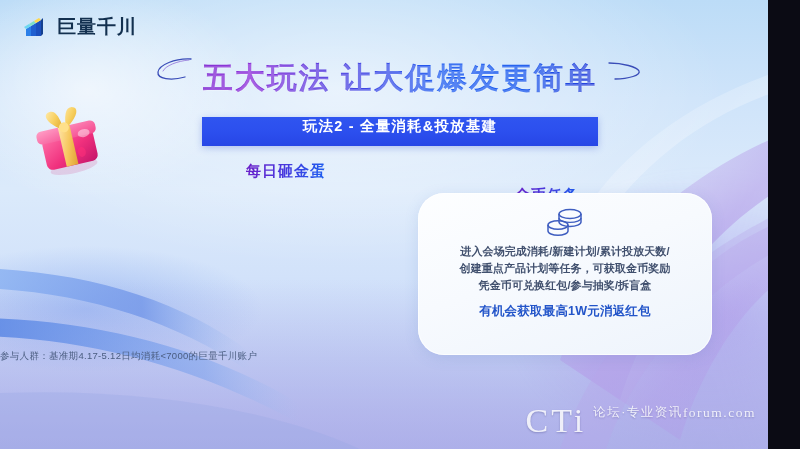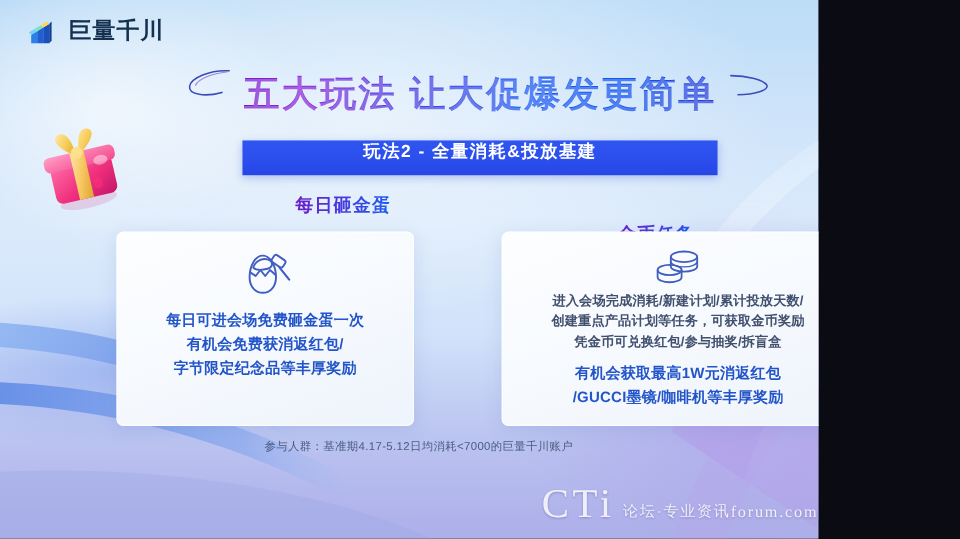--- a/index.html
+++ b/index.html
@@ -2,21 +2,21 @@
 <html><head>
 <meta charset="utf-8">
 <style>
   html, body {
     margin: 0;
     padding: 0;
     background: #0b0b14;
   }
   #stage {
     position: relative;
-    width: 682px;
+    width: 768px;
     height: 449px;
     overflow: hidden;
     font-family: "Liberation Sans", "DejaVu Sans", sans-serif;
     background: linear-gradient(180deg, #bcdcf7 0%, #cfe4fa 22%, #dbeafb 42%, #d2e2fa 62%, #c6d8f7 80%, #bcd0f5 100%);
   }
 
   
   .bg-layer { position: absolute; inset: 0; pointer-events: none; }
 
   .sky-glow {
@@ -121,21 +121,21 @@
     background: linear-gradient(100deg, #6d1fc8 0%, #4a37dd 45%, #1a5ff0 100%);
     -webkit-background-clip: text;
     background-clip: text;
     color: transparent;
   }
   .col-title.left  { left: 198px; margin-left: 48px; }
   .col-title.right { left: 515px; margin-top: 24px; }
 
   .card {
     position: absolute;
-    border-radius: 6px;
+    border-radius: 26px;
     background: linear-gradient(160deg, #fdfeff 0%, #f7fafe 45%, #eef4fc 100%);
     box-shadow: 0 3px 14px rgba(90,125,190,0.17), inset 0 0 0 1px rgba(255,255,255,0.7);
   }
   .card-left  { left: 97px;  top: 193px; width: 248px; height: 162px; }
   .card-right { left: 418px; top: 193px; width: 294px; height: 162px; }
 
   .card-icon {
     position: absolute;
     left: 0; right: 0;
     top: 12px;
@@ -166,43 +166,41 @@
     font-size: 11px;
     font-weight: bold;
     line-height: 17px;
     letter-spacing: 0.1px;
   }
   .gap-sm { height: 7px; }
 
   .footnote {
     position: absolute;
     left: 0; right: 0;
-    top: 366px;
-    text-align: center;
+    top: 350px;
+    text-align: left;
     font-size: 9.5px;
     color: #4a5d80;
     letter-spacing: 0.3px;
     white-space: nowrap;
-    padding-left: 16px;
   }
 
   
   .gift {
     position: absolute;
     left: 30px; top: 104px;
     width: 74px; height: 74px;
     transform: rotate(-13deg);
   }
 
   
   .watermark {
     position: absolute;
-    right: 0; bottom: 12px;
-    display: flex;
-    align-items: flex-end;
+    right: 12px; bottom: 12px;
+    display: flex;
     gap: 7px;
     opacity: 0.9;
   }
   .wm-cti {
     font-family: "Liberation Serif", "DejaVu Serif", serif;
     font-size: 34px;
     line-height: 0.95;
     color: rgba(255,255,255,0.92);
     letter-spacing: 3px;
     text-shadow: 0 1px 2px rgba(70,70,130,0.45);
@@ -322,54 +320,37 @@
     <ellipse cx="49" cy="51" rx="4" ry="5" fill="#ff2f7a" opacity="0.55"></ellipse>
   </svg>
 
   <div class="section-banner">
     <span class="section-banner-text">玩法2 - 全量消耗&amp;投放基建</span>
   </div>
 
   <div class="col-title left">每日砸金蛋</div>
   <div class="col-title right">金币任务</div>
 
-  <div class="card card-left">
-    <div class="card-icon">
-      <svg width="52" height="44" viewBox="0 0 52 44">
-        <path d="M13,26 C 13,16 18,8 24,8 C 30,8 35,16 35,26 C 35,34 30,39 24,39 C 18,39 13,34 13,26 Z" fill="none" stroke="#3f5ec0" stroke-width="1.6" stroke-linejoin="round"></path>
-        <path d="M13.5,22 L 18,25 L 22,20 L 26,25 L 30,20 L 34.5,24" fill="none" stroke="#3f5ec0" stroke-width="1.6" stroke-linejoin="round" stroke-linecap="round"></path>
-        <path d="M16,18 C 18,12 25,9 30,12 C 33,14 32,18 28,19 C 24,20 19,21 16,18 Z" fill="none" stroke="#3f5ec0" stroke-width="1.6" stroke-linejoin="round"></path>
-        <rect x="32" y="9" width="11" height="7" rx="2" transform="rotate(34 37 12)" fill="none" stroke="#3f5ec0" stroke-width="1.6"></rect>
-        <path d="M38,18 L 46,28" fill="none" stroke="#3f5ec0" stroke-width="1.8" stroke-linecap="round"></path>
-      </svg>
-    </div>
-    <div class="card-body">
-      <div class="line line-bold">每日可进会场免费砸金蛋一次</div>
-      <div class="line line-bold">有机会免费获消返红包/</div>
-      <div class="line line-bold">字节限定纪念品等丰厚奖励</div>
-    </div>
-  </div>
 
   <div class="card card-right">
     <div class="card-icon">
       <svg width="48" height="36" viewBox="0 0 48 36">
         <ellipse cx="29" cy="9" rx="11" ry="4.4" fill="none" stroke="#3f5ec0" stroke-width="1.5"></ellipse>
         <path d="M18,9 L 18,17 C 18,19.4 22.9,21.4 29,21.4 C 35.1,21.4 40,19.4 40,17 L 40,9" fill="none" stroke="#3f5ec0" stroke-width="1.5"></path>
         <path d="M18,13 C 18,15.4 22.9,17.4 29,17.4 C 35.1,17.4 40,15.4 40,13" fill="none" stroke="#3f5ec0" stroke-width="1.2"></path>
         <ellipse cx="17" cy="20" rx="10" ry="4.2" fill="none" stroke="#3f5ec0" stroke-width="1.5"></ellipse>
         <path d="M7,20 L 7,26 C 7,28.3 11.5,30.2 17,30.2 C 22.5,30.2 27,28.3 27,26 L 27,20" fill="none" stroke="#3f5ec0" stroke-width="1.5"></path>
       </svg>
     </div>
     <div class="card-body">
       <div class="line line-plain">进入会场完成消耗/新建计划/累计投放天数/</div>
       <div class="line line-plain">创建重点产品计划等任务，可获取金币奖励</div>
       <div class="line line-plain">凭金币可兑换红包/参与抽奖/拆盲盒</div>
       <div class="gap-sm"></div>
       <div class="line line-bold">有机会获取最高1W元消返红包</div>
-      <div class="line line-bold">/GUCCI墨镜/咖啡机等丰厚奖励</div>
     </div>
   </div>
 
   <div class="footnote">参与人群：基准期4.17-5.12日均消耗&lt;7000的巨量千川账户</div>
 
   <div class="watermark">
     <span class="wm-cti">CTi</span>
     <span class="wm-right">
       <span class="wm-cn">论坛·专业资讯</span>
       <span class="wm-url">forum.com</span>

